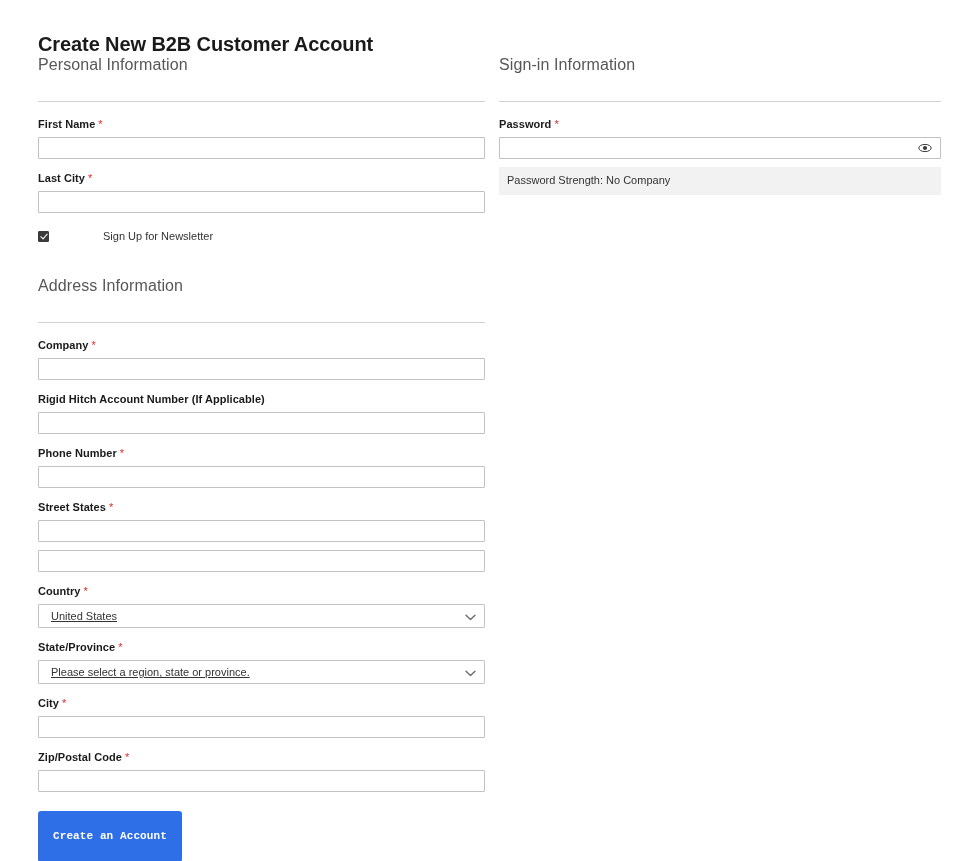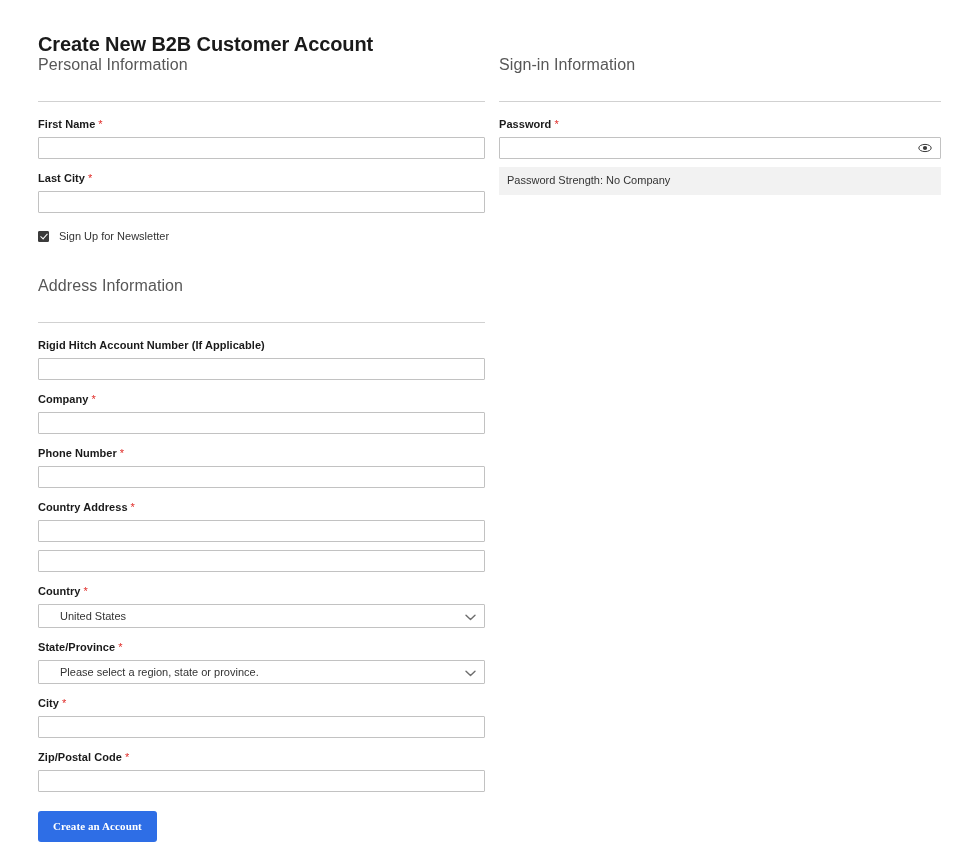--- a/index.html
+++ b/index.html
@@ -123,20 +123,21 @@
     line-height: 13px;
     margin-top: 0px;
     margin-bottom: 13px;
   }
 
   .checkbox-row {
     display: flex;
     align-items: center;
     margin-top: 17px;
     margin-bottom: 0;
+    gap: 44px;
   }
   .cbox {
     width: 11px;
     height: 11px;
     border: 1px solid #3b3b3b;
     background: #3b3b3b;
     border-radius: 1px;
     position: relative;
     flex: 0 0 auto;
     cursor: pointer;
@@ -167,46 +168,47 @@
   select.sel {
     display: block;
     width: 100%;
     height: 24px;
     border: 1px solid #c2c2c2;
     border-radius: 1px;
     background: #ffffff;
     font-family: "Liberation Sans", sans-serif;
     font-size: 11px;
     color: #333333;
-    padding: 0 26px 0 21px;
+    padding: 0 26px 0 12px;
     outline: none;
     -webkit-appearance: none;
     -moz-appearance: none;
     appearance: none;
     line-height: 22px;
+    text-decoration: underline;
   }
   .chev {
     position: absolute;
     right: 9px;
     top: 50%;
     transform: translateY(-50%);
     pointer-events: none;
     display: block;
   }
 
   .btn-primary {
     display: inline-block;
     background: #2e6ee6;
     color: #ffffff;
-    font-family: Liberation Serif, serif;
+    font-family: Liberation Mono, monospace;
     font-size: 11px;
     font-weight: bold;
     border: 0;
     border-radius: 3px;
-    padding: 9px 15px;
+    padding: 19px 15px;
     cursor: pointer;
     line-height: 13px;
     letter-spacing: 0.1px;
   }
 
   .address-section { margin-top: 33px; }
   .spacer-sm { height: 6px; }
 </style>
 </head>
 <body>
@@ -237,42 +239,42 @@
     <div class="checkbox-row">
       <span class="cbox"></span>
       <span class="cbox-label">Sign Up for Newsletter</span>
     </div>
 
     <div class="address-section">
       <div class="legend">Address Information</div>
 
       <div class="field">
         <label class="field-label">
+          <span>Company</span><span class="req">*</span>
+        </label>
+        <input class="txt" type="text" placeholder="" style="">
+      </div>
+
+      <div class="field">
+        <label class="field-label">
           <span>Rigid Hitch Account Number (If Applicable)</span><span class="req"></span>
         </label>
         <input class="txt" type="text" placeholder="" style="">
       </div>
 
       <div class="field">
         <label class="field-label">
-          <span>Company</span><span class="req">*</span>
-        </label>
-        <input class="txt" type="text" placeholder="" style="">
-      </div>
-
-      <div class="field">
-        <label class="field-label">
           <span>Phone Number</span><span class="req">*</span>
         </label>
         <input class="txt" type="text" placeholder="" style="">
       </div>
 
       <div class="field tight">
         <label class="field-label">
-          <span>Country Address</span><span class="req">*</span>
+          <span>Street States</span><span class="req">*</span>
         </label>
         <input class="txt" type="text" placeholder="" style="">
       </div>
 
       <div class="field">
         <input class="txt" type="text" placeholder="" style="">
       </div>
 
       <div class="field">
         <label class="field-label">

